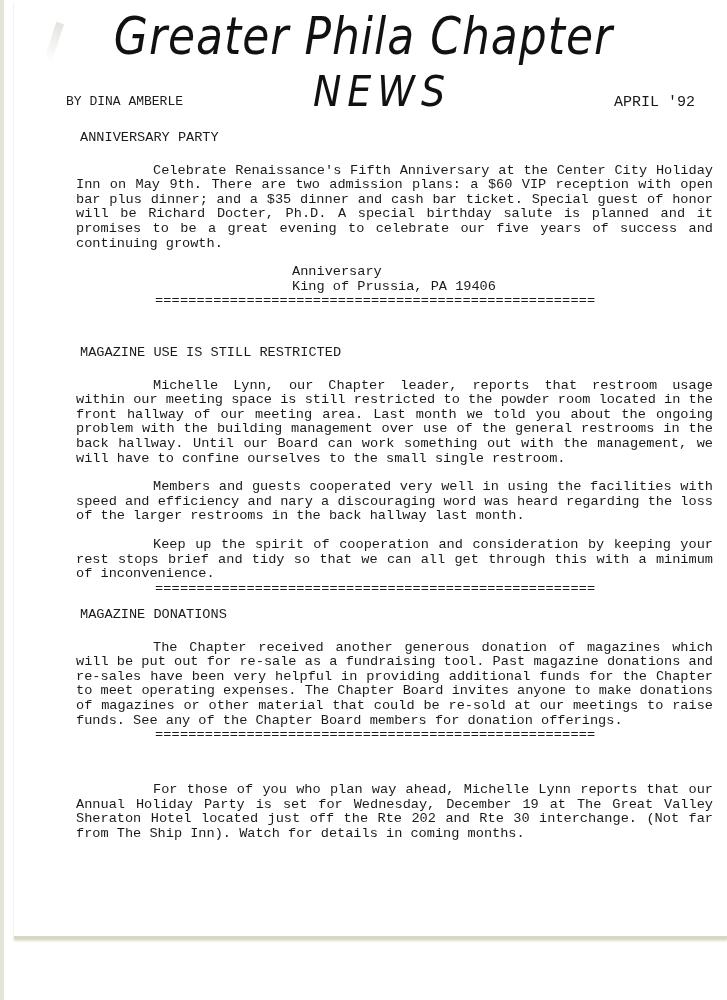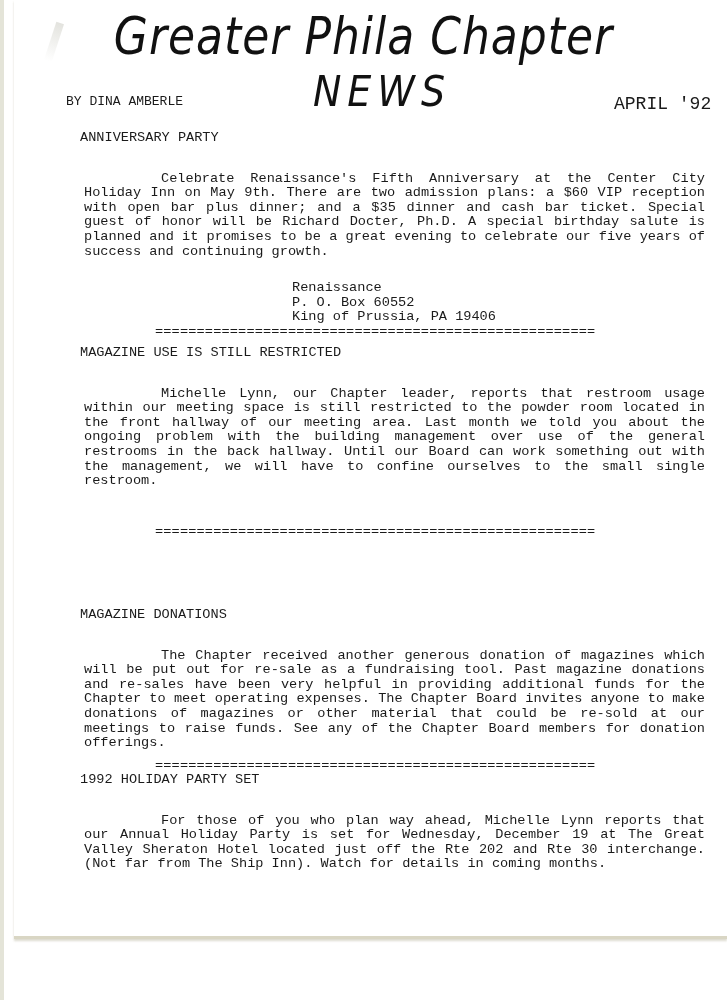--- a/index.html
+++ b/index.html
@@ -19,24 +19,24 @@
       position: absolute; left: 0; top: 6px; width: 727px; text-align: center;
       font-family: "DejaVu Sans", sans-serif; font-weight: 200; font-size: 44px; letter-spacing: 1px;
       color: #111; font-style: italic; transform: scaleY(1.18); transform-origin: top center;
     }
     .masthead-news {
       position: absolute; left: 292px; top: 70px; width: 180px; text-align: center;
       font-family: "DejaVu Sans", sans-serif; font-size: 38px; letter-spacing: 6px; color: #111; font-style: italic;
       transform: scaleY(1.1);
     }
     .byline { position: absolute; left: 66px; top: 94px; font-size: 13px; }
-    .issue-date { position: absolute; left: 614px; top: 94px; font-size: 18px; }
+    .issue-date { position: absolute; left: 614px; top: 94px; font-size: 15px; }
     .article { position: absolute; left: 76px; width: 637px; font-size: 13.6px; line-height: 14.6px; }
     .headline { text-align: left; white-space: pre; margin: 4px; }
-    .para { text-align: justify; text-indent: 77px; margin: 8px; white-space: normal; }
+    .para { text-align: justify; text-indent: 77px; margin: 0; white-space: normal; }
     .addr { white-space: pre; margin: 0; }
     .sep { white-space: pre; margin: 0; padding-left: 79px; letter-spacing: 0.15px; }
   </style>
 </head>
 <body>
 
 <div class="edge-strip"></div>
 <div class="paper">
   <div class="smudge"></div>
 </div>
@@ -44,39 +44,39 @@
 <div class="masthead-title">Greater Phila Chapter</div>
 <div class="masthead-news">NEWS</div>
 <div class="byline">BY DINA AMBERLE</div>
 <div class="issue-date">APRIL '92</div>
 
 <div class="article" style="top:127px;">
   <p class="headline">ANNIVERSARY PARTY</p>
   <div style="height:14px"></div>
   <p class="para">Celebrate Renaissance's Fifth Anniversary at the Center City Holiday Inn on May 9th. There are two admission plans: a $60 VIP reception with open bar plus dinner; and a $35 dinner and cash bar ticket. Special guest of honor will be Richard Docter, Ph.D. A special birthday salute is planned and it promises to be a great evening to celebrate our five years of success and continuing growth.</p>
   <div style="height:14px"></div>
-  <p class="addr" style="padding-left:216px;">Renaissance</p>
-  <p class="addr" style="padding-left:216px;">P. O. Box 60552</p>
+  <p class="addr" style="padding-left:216px;">Anniversary</p>
   <p class="addr" style="padding-left:216px;">King of Prussia, PA 19406</p>
   <p class="sep">=====================================================</p>
 </div>
 
 <div class="article" style="top:342px;">
   <p class="headline">MAGAZINE USE IS STILL RESTRICTED</p>
   <div style="height:14px"></div>
   <p class="para">Michelle Lynn, our Chapter leader, reports that restroom usage within our meeting space is still restricted to the powder room located in the front hallway of our meeting area. Last month we told you about the ongoing problem with the building management over use of the general restrooms in the back hallway. Until our Board can work something out with the management, we will have to confine ourselves to the small single restroom.</p>
   <div style="height:14px"></div>
+  <p class="para">Members and guests cooperated very well in using the facilities with speed and efficiency and nary a discouraging word was heard regarding the loss of the larger restrooms in the back hallway last month.</p>
   <div style="height:14px"></div>
+  <p class="para">Keep up the spirit of cooperation and consideration by keeping your rest stops brief and tidy so that we can all get through this with a minimum of inconvenience.</p>
   <p class="sep">=====================================================</p>
 </div>
 
 <div class="article" style="top:604px;">
   <p class="headline">MAGAZINE DONATIONS</p>
   <div style="height:14px"></div>
   <p class="para">The Chapter received another generous donation of magazines which will be put out for re-sale as a fundraising tool. Past magazine donations and re-sales have been very helpful in providing additional funds for the Chapter to meet operating expenses. The Chapter Board invites anyone to make donations of magazines or other material that could be re-sold at our meetings to raise funds. See any of the Chapter Board members for donation offerings.</p>
   <p class="sep">=====================================================</p>
 </div>
 
 <div class="article" style="top:769px;">
-  <p class="headline">1992 HOLIDAY PARTY SET</p>
   <div style="height:14px"></div>
   <p class="para">For those of you who plan way ahead, Michelle Lynn reports that our Annual Holiday Party is set for Wednesday, December 19 at The Great Valley Sheraton Hotel located just off the Rte 202 and Rte 30 interchange. (Not far from The Ship Inn). Watch for details in coming months.</p>
 </div>
 
 </body></html>

